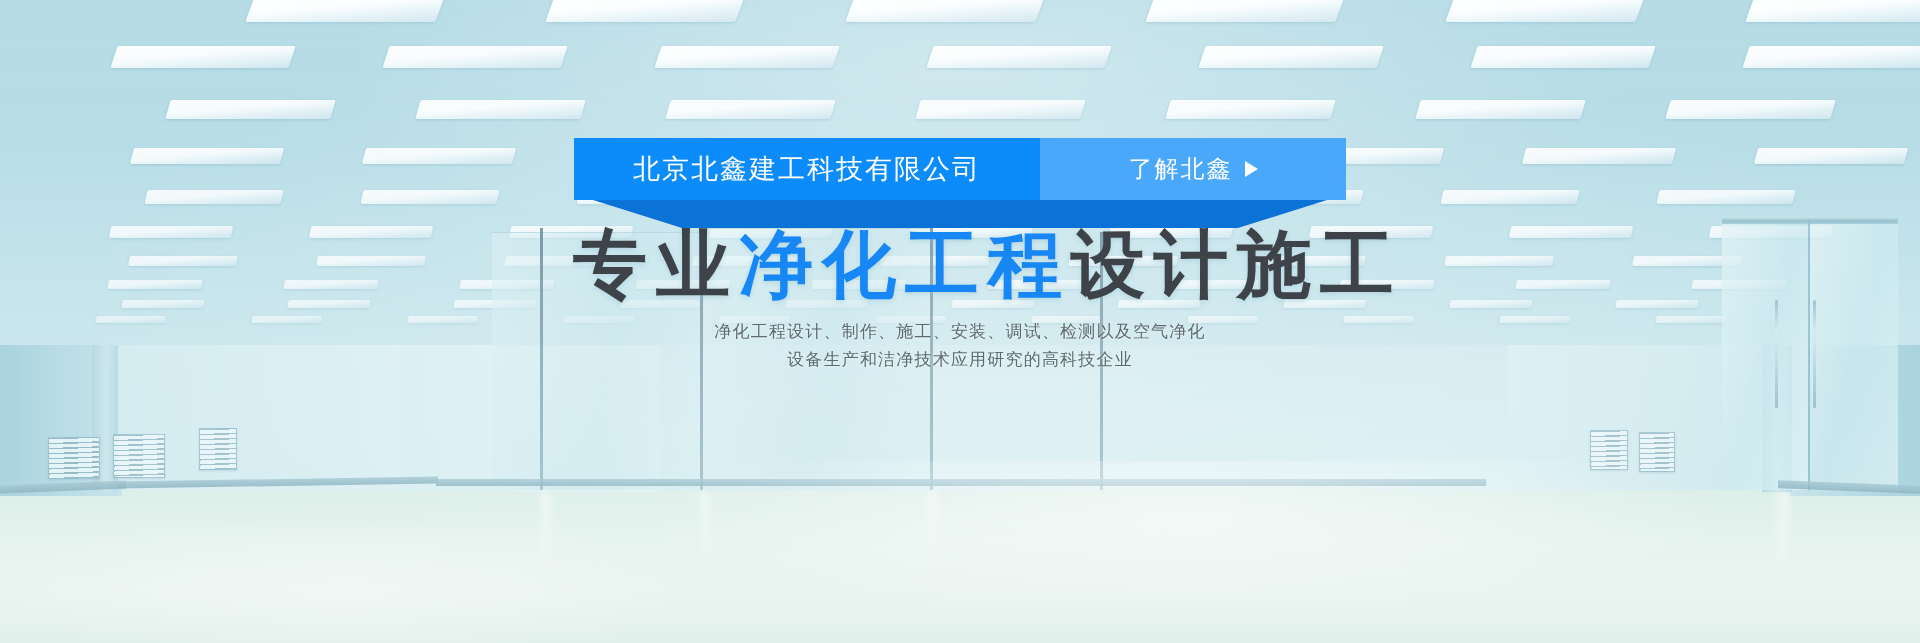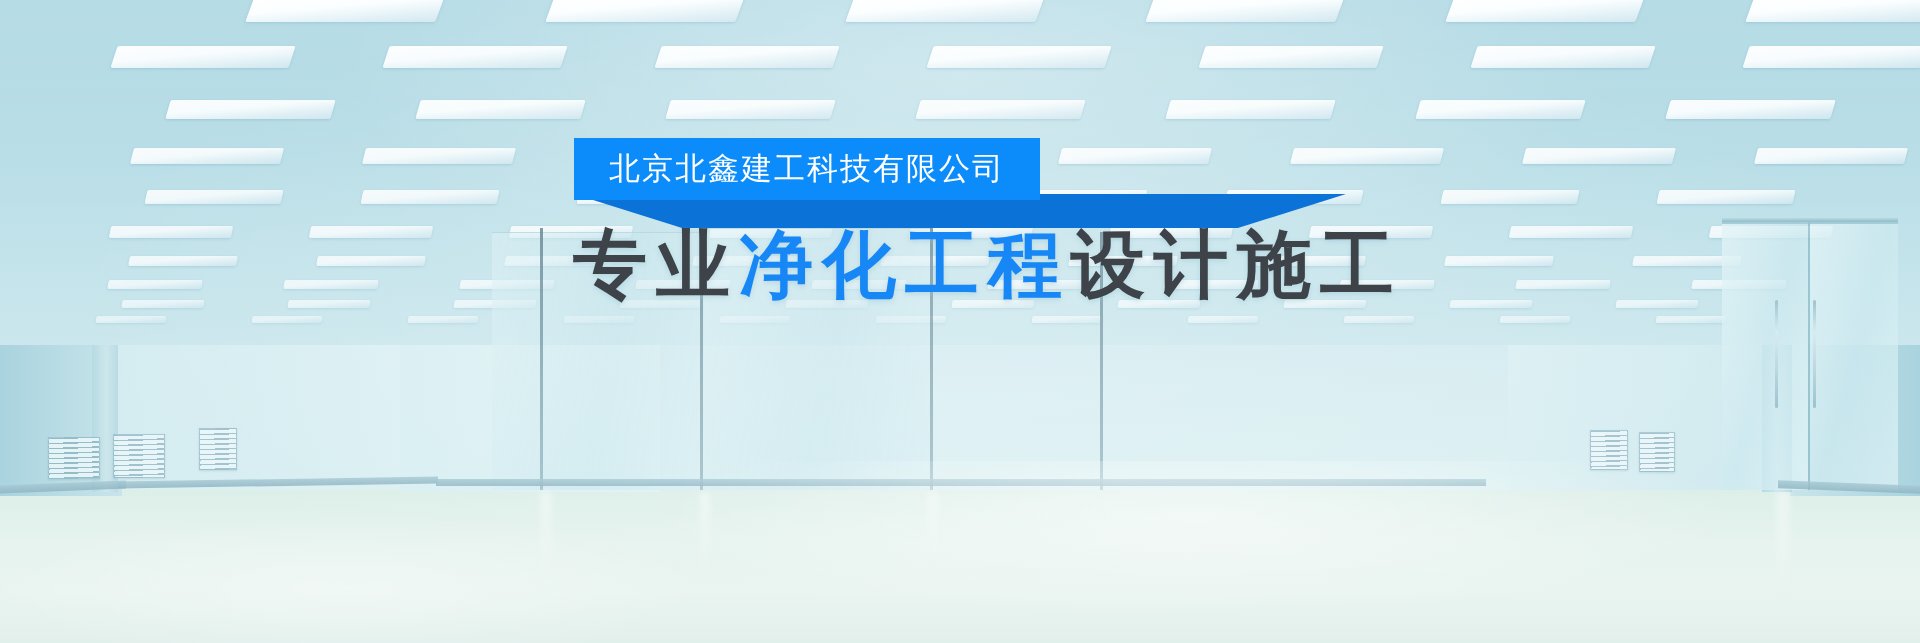--- a/index.html
+++ b/index.html
@@ -181,21 +181,21 @@
     position:absolute; left:0; top:0; width:772px; height:62px;
     display:flex; align-items:stretch;
   }
   .ribbon-name {
     flex:0 0 466px;
     background:#0c8cfb;
     display:flex; align-items:center; justify-content:center;
   }
   .ribbon-name-text {
     color:#ffffff;
-    font-size:31px;
+    font-size:27px;
     letter-spacing:2px;
     font-weight:400;
     white-space:nowrap;
     text-align:center;
   }
   .ribbon-cta {
     flex:1 1 auto;
     background:#4aa8fb;
     display:flex; align-items:center; justify-content:center;
     gap:10px;
@@ -387,22 +387,28 @@
   </div>
 
   <div class="content">
 
     <div class="ribbon-wrap">
       <div class="ribbon-fold"></div>
       <div class="ribbon-main">
         <div class="ribbon-name">
           <span class="ribbon-name-text">北京北鑫建工科技有限公司</span>
         </div>
+        <div class="ribbon-cta">
+          <span class="ribbon-cta-text">了解北鑫</span>
+          <span class="cta-arrow"></span>
+        </div>
       </div>
     </div>
 
     <div class="headline">
       <span class="hl-dark">专业</span><span class="hl-blue">净化工程</span><span class="hl-dark">设计施工</span>
     </div>
 
+    <div class="sub sub-1">净化工程设计、制作、施工、安装、调试、检测以及空气净化</div>
+    <div class="sub sub-2">设备生产和洁净技术应用研究的高科技企业</div>
 
   </div>
 </div>
 
 </body></html>

